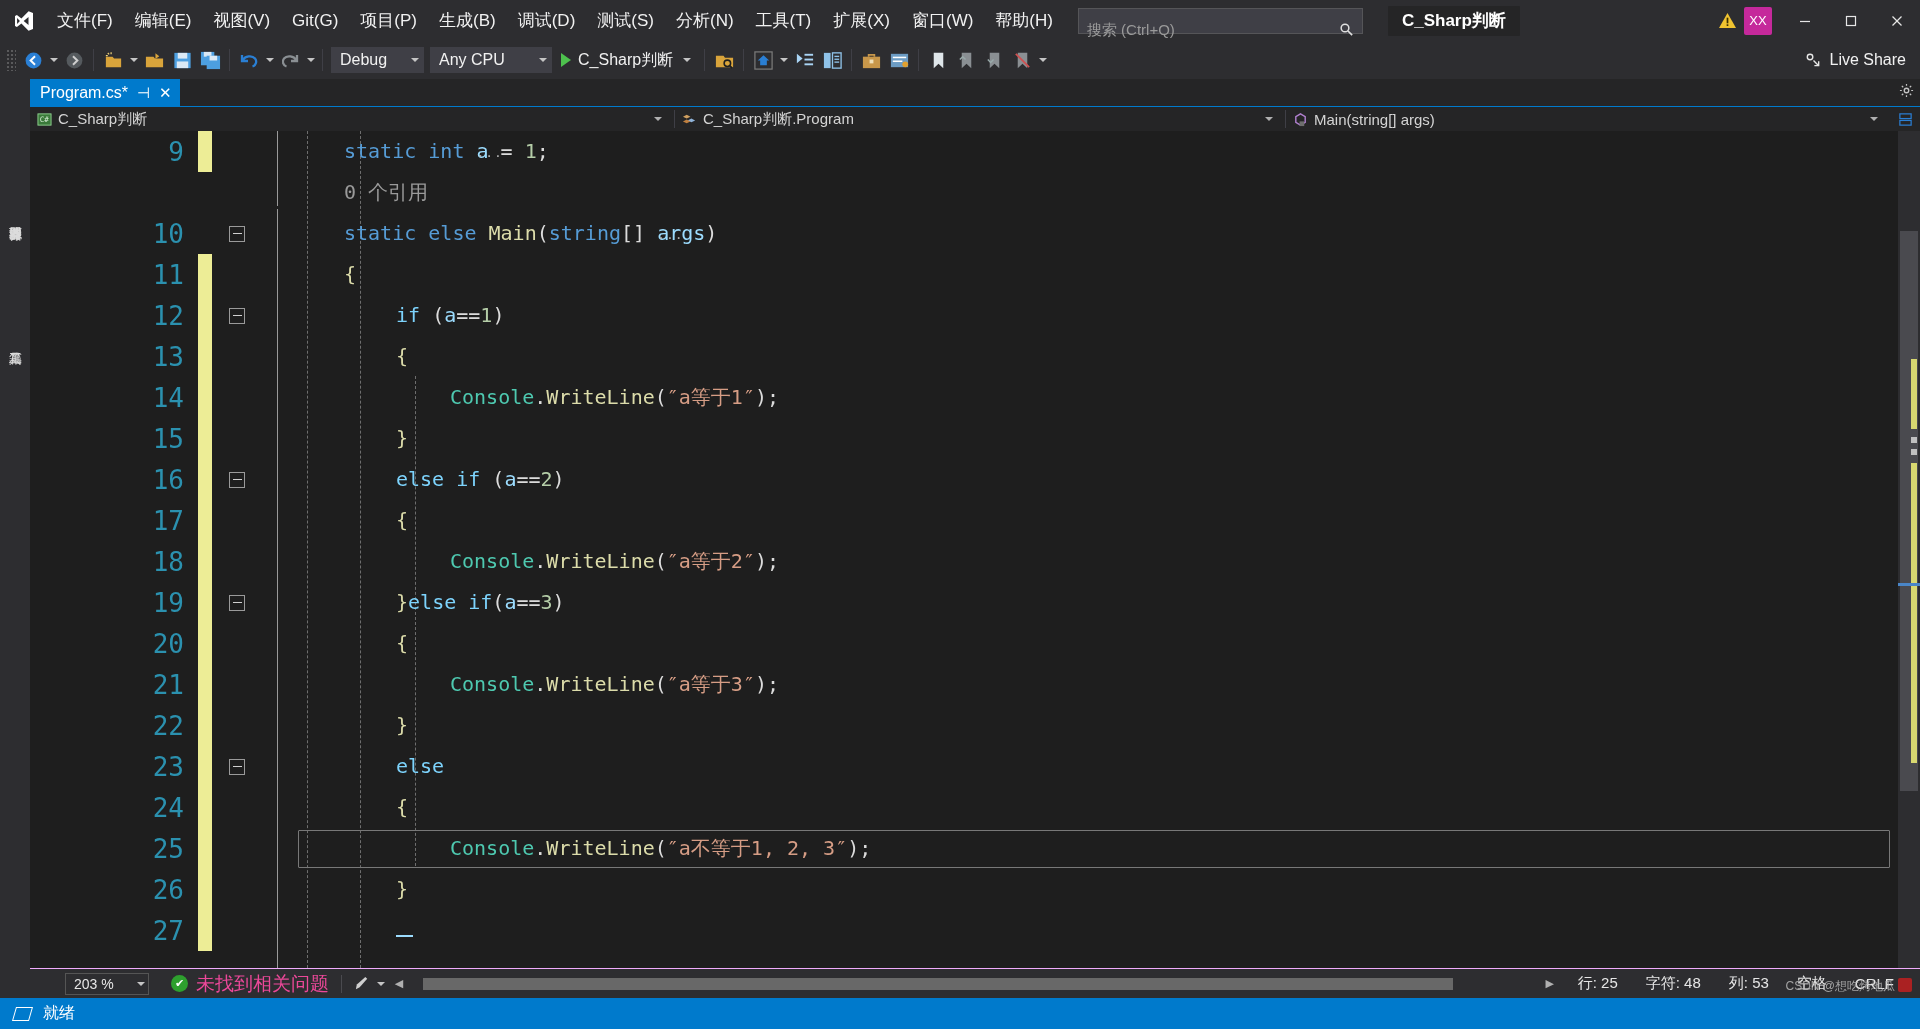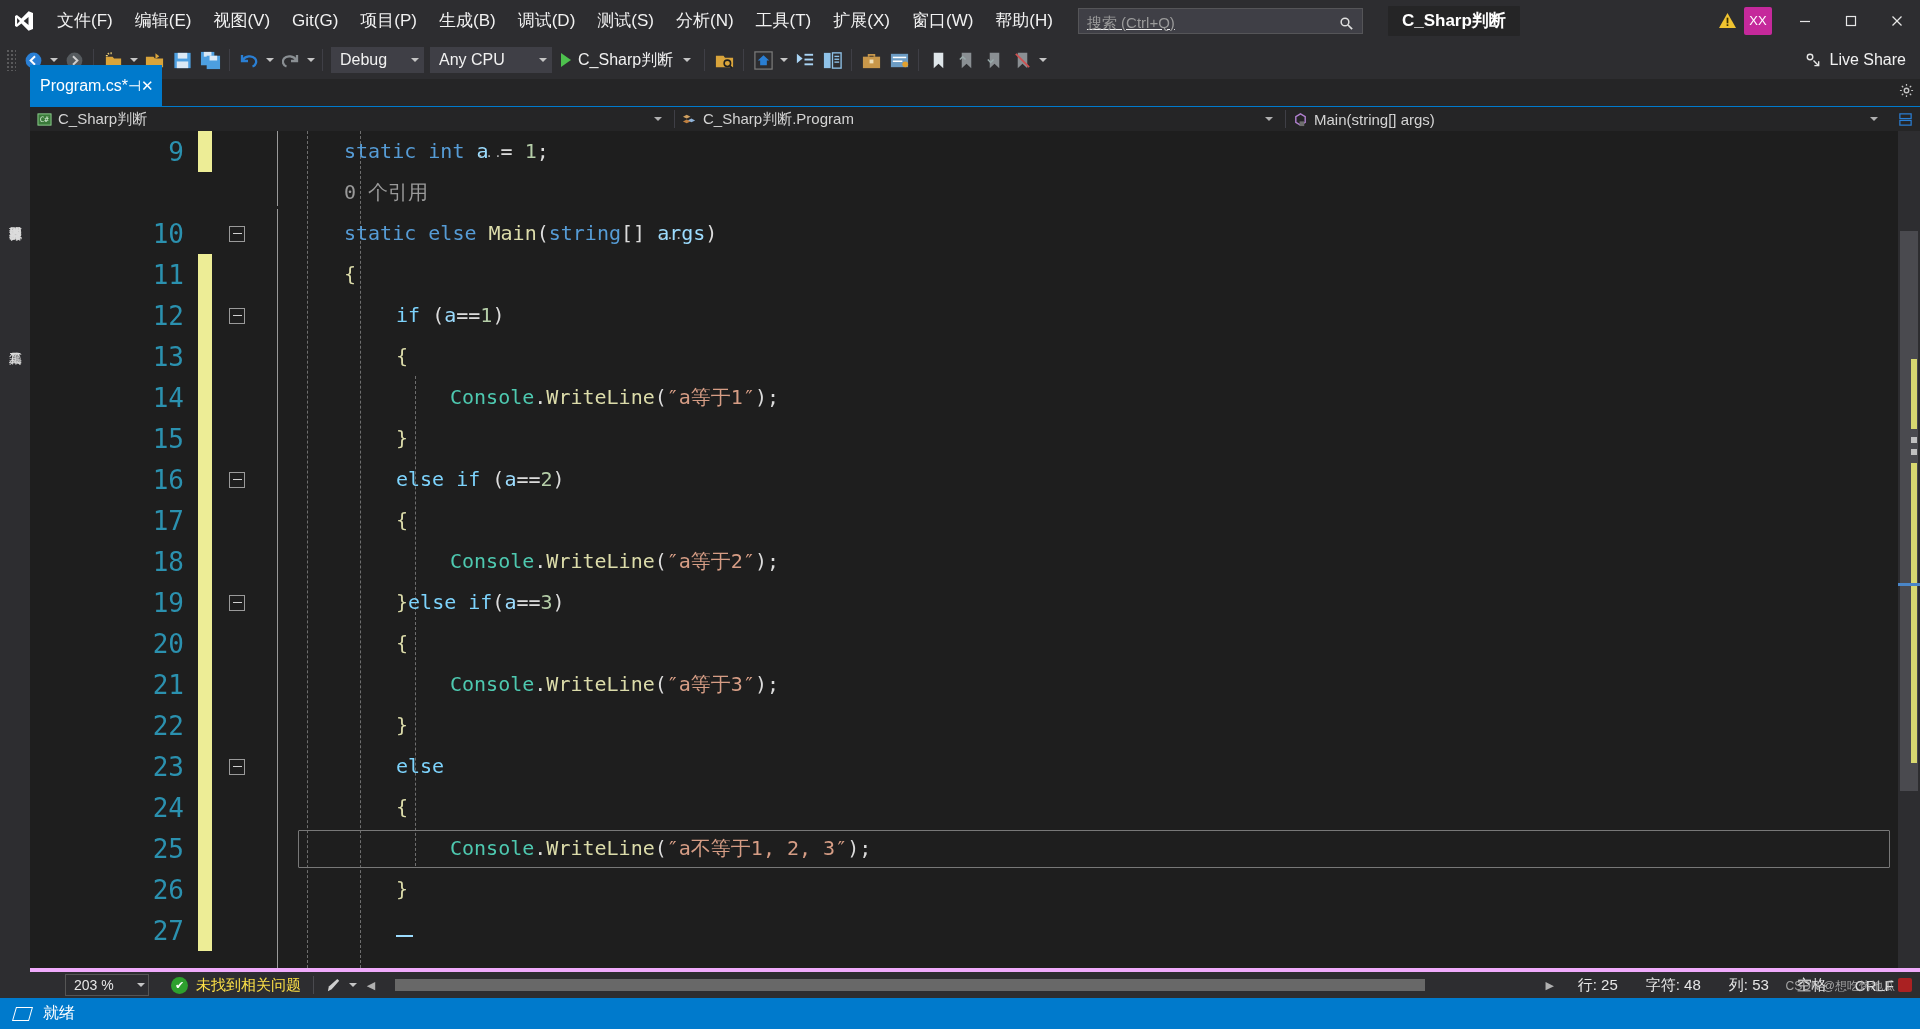--- a/index.html
+++ b/index.html
@@ -18,23 +18,22 @@
   }
   .vslogo { width:46px; height:41px; display:flex; align-items:center; justify-content:center; }
   .vslogo svg { width:24px; height:24px; }
   .menu-items { display:flex; align-items:center; height:100%; }
   .menu-item {
     padding:0 11px; height:100%; display:flex; align-items:center;
     font-size:17px; color:#f1f1f1; white-space:nowrap; cursor:default;
   }
   .search-box {
     margin-left:14px; width:285px; height:26px; background:#3f3f46;
-    border:1px solid #555558; display:flex; align-items:flex-end;
-    padding:4px 6px 0 8px;
-    text-decoration:underline;
+    border:1px solid #555558; display:flex; align-items:flex-start;
+    padding:12px 6px 0 8px;
   }
   .search-box .ph { flex:1; font-size:15px; color:#9a9a9a; white-space:nowrap; }
   .search-box .mag { width:18px; height:18px; display:flex; align-items:center; justify-content:center; color:#d8d8d8; }
   .sln-title {
     margin-left:25px; background:#252526; height:30px; display:flex; align-items:center;
     padding:0 14px; font-size:17px; font-weight:bold; color:#ffffff; border-radius:1px;
   }
   .mb-right { margin-left:auto; display:flex; align-items:center; height:100%; }
   .warn-ico { width:30px; display:flex; align-items:center; justify-content:center; }
   .avatar {
@@ -76,22 +75,22 @@
   .leftrail { width:30px; flex:0 0 30px; background:#2d2d30; position:relative; }
   .vtab { position:absolute; left:0; width:30px; color:#dcdcdc; font-size:13px;
           writing-mode:vertical-rl; text-orientation:upright; letter-spacing:0px;
           display:flex; align-items:center; justify-content:center; white-space:nowrap; }
   .vtab.t1 { top:58px; height:160px; }
   .vtab.t2 { top:226px; height:74px; }
 
   .center { flex:1 1 auto; display:flex; flex-direction:column; min-width:0; }
 
   .tabstrip { height:27px; flex:0 0 27px; background:#252526; display:flex; align-items:flex-end; position:relative; }
-  .doctab { height:41px; background:#007acc; display:flex; align-items:center;
-            padding:0 8px 0 10px; font-size:16px; color:#fff; }
+  .doctab { height:27px; background:#007acc; display:flex; align-items:center;
+            padding:0 8px 0 10px; font-size:16px; color:#fff; gap:9px; }
   .doctab .pin, .doctab .x { font-size:15px; color:#fff; display:flex; align-items:center; }
   .tabstrip-right { margin-left:auto; display:flex; align-items:center; height:27px; padding-right:6px; gap:10px; color:#c5c5c5; }
 
   .navbar { height:25px; flex:0 0 25px; background:#252526; display:flex; align-items:stretch;
             border-top:1px solid #007acc; }
   .navseg { display:flex; align-items:center; font-size:15px; color:#d4d4d4; padding:0 6px; min-width:0; }
   .navseg .ico { width:17px; height:15px; margin-right:5px; flex:0 0 17px; display:flex; align-items:center; justify-content:center; }
   .navseg .lbl { white-space:nowrap; overflow:hidden; text-overflow:ellipsis; }
   .navseg .dd { margin-left:auto; padding:0 6px; }
   .navseg .dd:after { content:""; border-left:4px solid transparent; border-right:4px solid transparent;
@@ -136,27 +135,27 @@
   .caret-ul { display:inline-block; border-bottom:2px solid #9cdcfe; width:17px; }
 
   
   .vscroll { width:22px; flex:0 0 22px; background:#2d2d30; position:relative; }
   .vscroll .thumb { position:absolute; left:2px; width:18px; background:#4a4a4f; }
   .vs-mark { position:absolute; right:3px; width:6px; height:4px; }
   .vs-caret { position:absolute; right:0; width:22px; height:3px; background:#4a86c8; }
 
   
   .editstatus { height:30px; flex:0 0 30px; background:#2d2d30; display:flex; align-items:center;
-                border-top:4px solid #f0abfc; }
+                border-top:1px solid #f0abfc; }
   .zoomcombo { margin-left:35px; height:22px; border:1px solid #555; display:flex; align-items:center;
                padding:0 3px 0 8px; font-size:14px; color:#e6e6e6; min-width:84px; }
   .zoomcombo .ca { margin-left:auto; padding-left:12px; }
   .zoomcombo .ca:after { content:""; border-left:4px solid transparent; border-right:4px solid transparent;
                          border-top:4px solid #c5c5c5; display:block; }
-  .errsum { display:flex; align-items:center; gap:8px; margin-left:22px; font-size:15px; color:#fde047; }
+  .errsum { display:flex; align-items:center; gap:8px; margin-left:22px; font-size:19px; color:#ec4899; }
   .okcirc { width:17px;height:17px;border-radius:50%;background:#2ea02e;display:flex;align-items:center;justify-content:center; }
   .okcirc:after { content:"✔"; color:#fff; font-size:11px; line-height:1; }
   .es-sep { width:1px; height:18px; background:#4a4a4f; margin:0 12px; }
   .hsb { flex:1 1 auto; height:16px; display:flex; align-items:center; margin:0 6px; }
   .hsb .track { flex:1; height:16px; background:#2d2d30; position:relative; }
   .hsb .thumb { position:absolute; top:2px; height:12px; background:#686868; }
   .hsb .ar { width:16px; color:#b0b0b0; font-size:11px; display:flex; align-items:center; justify-content:center; }
   .estat-right { display:flex; align-items:center; gap:0; font-size:15px; color:#e6e6e6; padding-right:12px; }
   .estat-right span { padding:0 14px; white-space:nowrap; }
 

